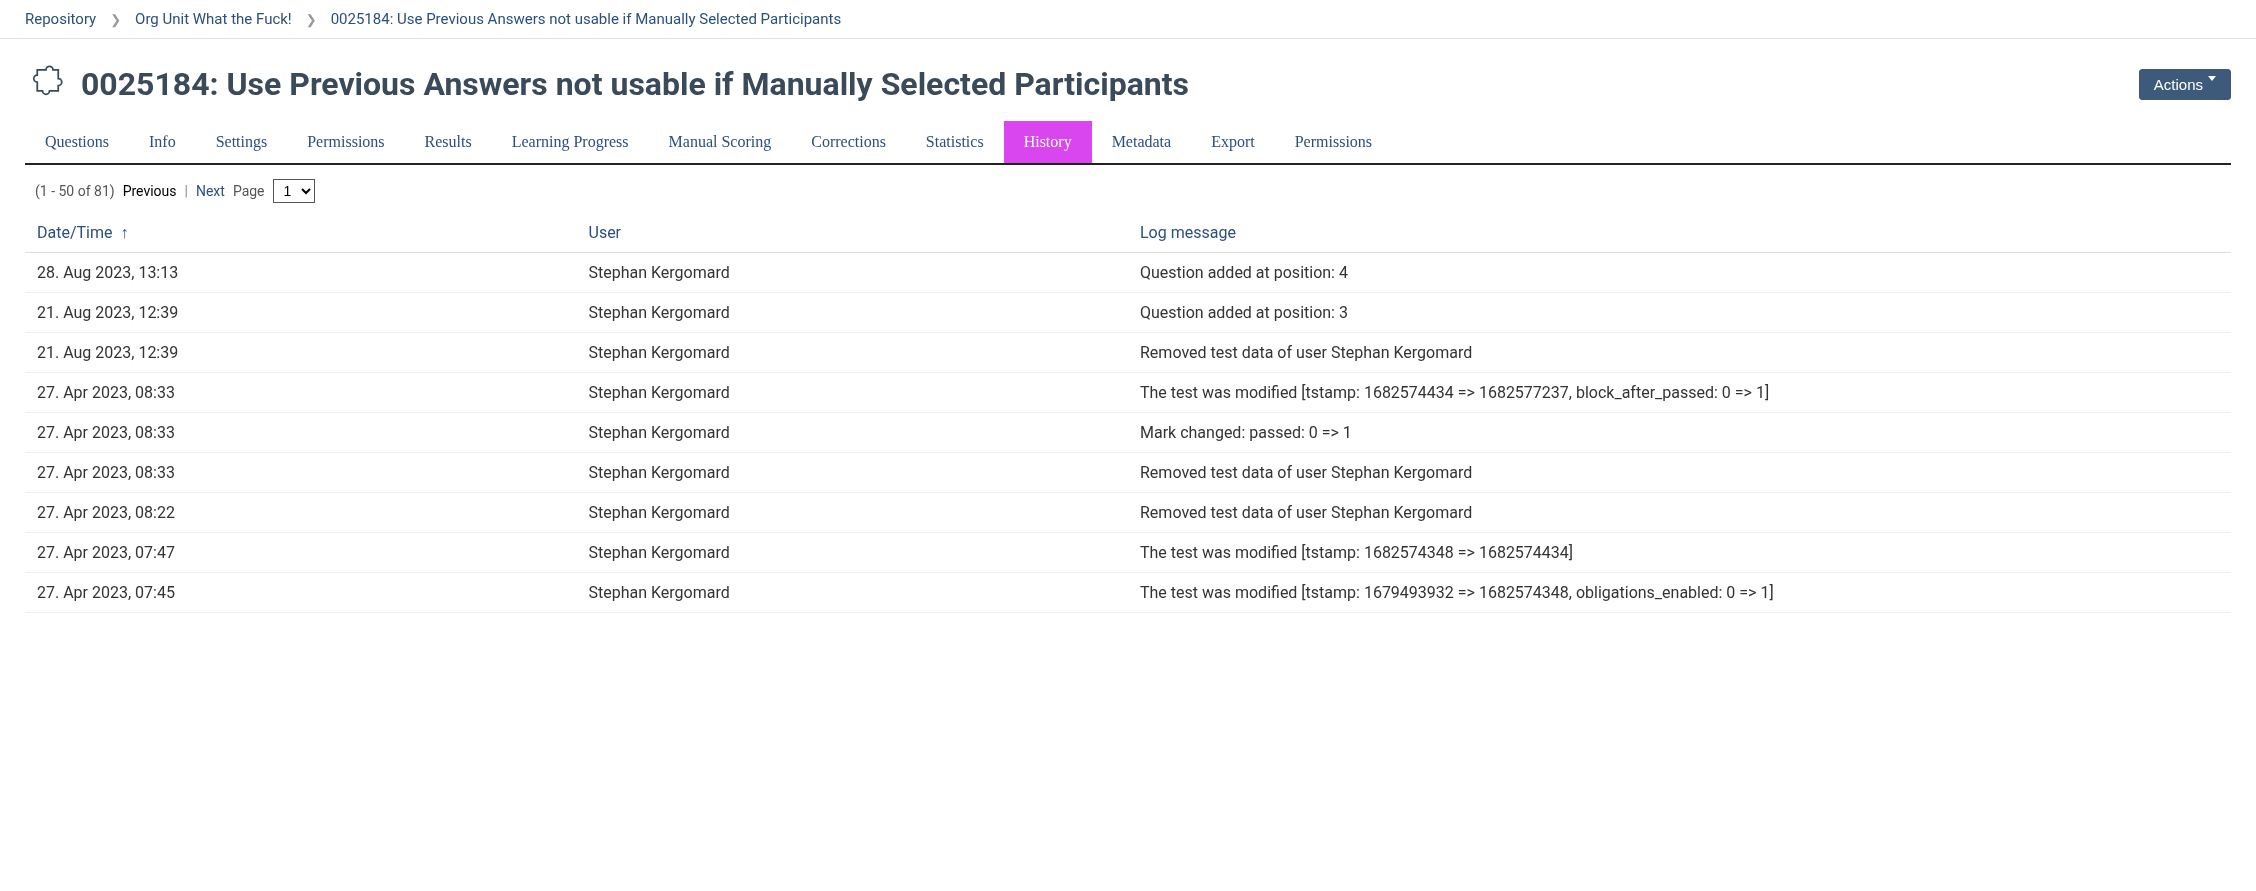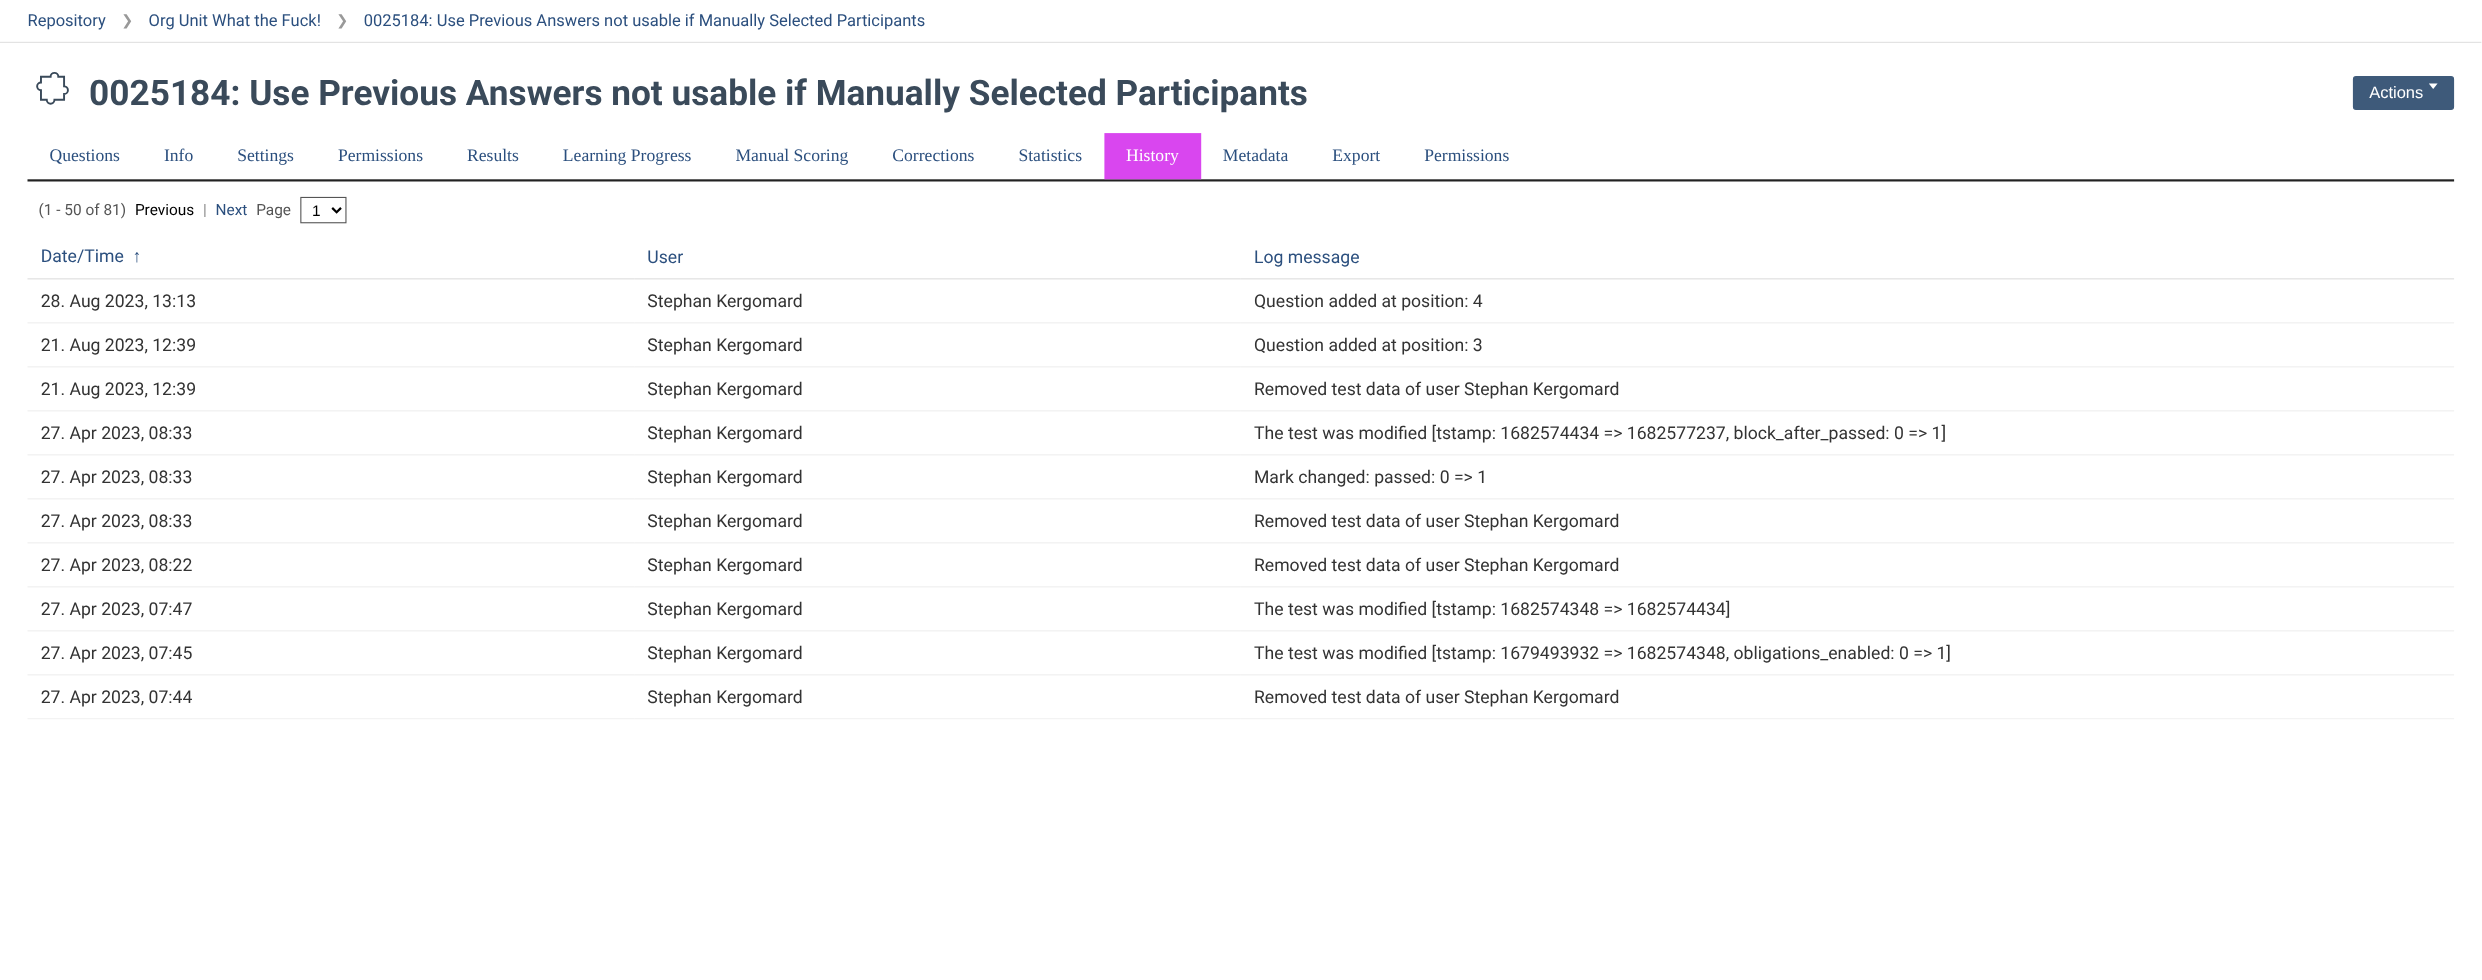--- a/index.html
+++ b/index.html
@@ -245,20 +245,15 @@
         <tr>
           <td>27. Apr 2023, 07:47</td>
           <td>Stephan Kergomard</td>
           <td>The test was modified [tstamp: 1682574348 =&gt; 1682574434]</td>
         </tr>
         <tr>
           <td>27. Apr 2023, 07:45</td>
           <td>Stephan Kergomard</td>
           <td>The test was modified [tstamp: 1679493932 =&gt; 1682574348, obligations_enabled: 0 =&gt; 1]</td>
         </tr>
-        <tr>
-          <td>27. Apr 2023, 07:44</td>
-          <td>Stephan Kergomard</td>
-          <td>Removed test data of user Stephan Kergomard</td>
-        </tr>
       </tbody>
   </table>
 </div>
 
 </body></html>

